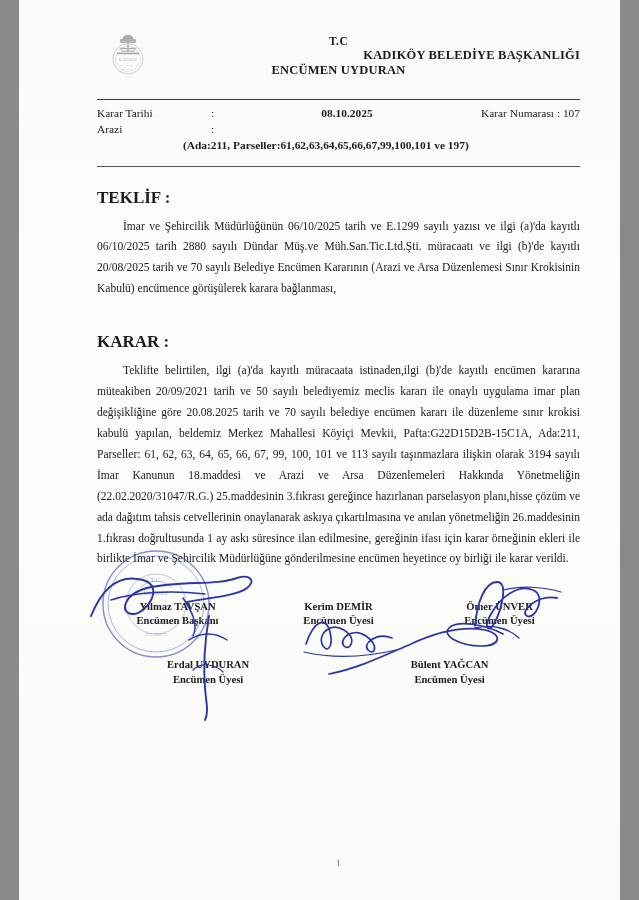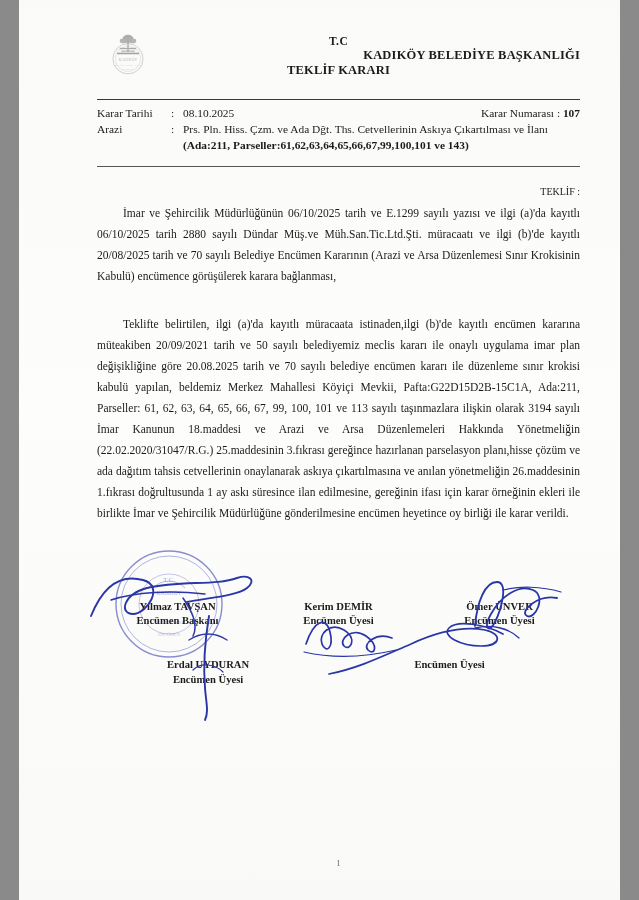--- a/index.html
+++ b/index.html
@@ -81,58 +81,59 @@
   
   .meta {
     padding-top: 5px;
     padding-bottom: 5px;
     font-size: 11.4px;
     line-height: 1.42;
   }
   .meta-row {
     display: flex;
     align-items: flex-start;
+    gap: 40px;
   }
   .meta-label {
     width: 74px;
     flex: none;
   }
   .meta-colon {
     width: 12px;
     flex: none;
   }
   .meta-value {
-    font-weight: normal;
+    font-weight: bold;
     flex: 1 1 auto;
+    text-align: center;
   }
   .meta-right {
     margin-left: auto;
     white-space: nowrap;
     padding-left: 10px;
   }
   .meta-right .num {
-    font-weight: bold;
+    font-weight: normal;
     margin-top: 44px;
   }
   .meta-sub {
     font-weight: bold;
     padding-left: 86px;
   }
 
   
   .body {
     padding-top: 16px;
     font-size: 11.5px;
     line-height: 1.82;
   }
   .section-title {
-    font-weight: normal;
-    font-size: 10px;
+    font-weight: bold;
+    font-size: 17px;
     margin-bottom: 2px;
-    text-align: right;
   }
   .para {
     text-align: justify;
     text-indent: 26px;
     margin: 0 0 2px 0;
   }
   .spacer-sm { height: 10px; }
   .spacer-md { height: 16px; }
   .b { font-weight: normal; }
 
@@ -164,21 +165,21 @@
 
   
   .ink {
     position: absolute;
     pointer-events: none;
   }
   .ink svg { display: block; overflow: visible; }
 
   .seal {
     position: absolute;
-    left: 16px;
+    left: 3px;
     top: -52px;
     width: 112px;
     height: 112px;
     pointer-events: none;
     opacity: 0.72;
   }
 
   
   .footer {
     position: absolute;
@@ -214,58 +215,58 @@
           <rect x="14" y="33" width="32" height="2.4" fill="#5f5f5f"></rect>
           <text x="30" y="45" font-size="6" fill="#8d8d8d" text-anchor="middle" font-family="Liberation Serif, serif">KADIKÖY</text>
           <text x="30" y="52" font-size="3.6" fill="#9e9e9e" text-anchor="middle" font-family="Liberation Serif, serif">BELEDİYE BAŞKANLIĞI</text>
           <text x="30" y="59" font-size="3.6" fill="#a5a5a5" text-anchor="middle" font-family="Liberation Serif, serif">KADIKÖY</text>
         </svg>
       </div>
 
       <div class="header-titles">
         <div class="tc">T.C</div>
         <div class="org">KADIKÖY BELEDİYE BAŞKANLIĞI</div>
-        <div class="doc">TEKLİF KARARI</div>
+        <div class="doc">ENCÜMEN UYDURAN</div>
       </div>
     </div>
 
     <div class="rule"></div>
 
     <div class="meta">
       <div class="meta-row">
         <span class="meta-label">Karar Tarihi</span>
         <span class="meta-colon">:</span>
         <span class="meta-value">08.10.2025</span>
         <span class="meta-right">
           <span>Karar Numarası</span>
           <span>:</span>
           <span class="num">107</span>
         </span>
       </div>
       <div class="meta-row">
         <span class="meta-label">Arazi</span>
         <span class="meta-colon">:</span>
-        <span class="meta-value">Prs. Pln. Hiss. Çzm. ve Ada Dğt. Ths. Cetvellerinin Askıya Çıkartılması ve İlanı</span>
-      </div>
-      <div class="meta-sub">(Ada:211, Parseller:61,62,63,64,65,66,67,99,100,101 ve 143)</div>
+      </div>
+      <div class="meta-sub">(Ada:211, Parseller:61,62,63,64,65,66,67,99,100,101 ve 197)</div>
     </div>
 
     <div class="rule rule-thin"></div>
 
     <div class="body">
 
       <div class="section-title">TEKLİF :</div>
 
       <p class="para"><span>İmar ve Şehircilik Müdürlüğünün 06/10/2025 tarih ve </span><span class="b">E.1299</span><span> sayılı yazısı ve ilgi (a)'da kayıtlı 06/10/2025 tarih 2880 sayılı Dündar Müş.ve Müh.San.Tic.Ltd.Şti. müracaatı ve ilgi (b)'de kayıtlı 20/08/2025 tarih ve 70 sayılı Belediye Encümen Kararının (Arazi ve Arsa Düzenlemesi Sınır Krokisinin Kabulü) encümence görüşülerek karara bağlanması,</span></p>
 
       <div class="spacer-sm"></div>
 
 
       <div class="spacer-md"></div>
 
+      <div class="section-title">KARAR :</div>
 
       <p class="para">Teklifte belirtilen, ilgi (a)'da kayıtlı  müracaata istinaden,ilgi (b)'de kayıtlı encümen kararına müteakiben 20/09/2021 tarih ve 50 sayılı belediyemiz meclis kararı ile onaylı uygulama imar plan değişikliğine göre 20.08.2025 tarih ve 70 sayılı belediye encümen kararı ile düzenleme sınır krokisi kabulü yapılan, beldemiz Merkez Mahallesi Köyiçi Mevkii, Pafta:G22D15D2B-15C1A, Ada:211, Parseller: 61, 62, 63, 64, 65, 66, 67, 99, 100, 101 ve 113 sayılı taşınmazlara ilişkin olarak 3194 sayılı İmar Kanunun 18.maddesi ve Arazi ve Arsa Düzenlemeleri Hakkında Yönetmeliğin (22.02.2020/31047/R.G.) 25.maddesinin 3.fıkrası gereğince hazırlanan parselasyon planı,hisse çözüm ve ada dağıtım tahsis cetvellerinin onaylanarak askıya çıkartılmasına ve anılan yönetmeliğin 26.maddesinin 1.fıkrası doğrultusunda 1 ay askı süresince ilan edilmesine, gereğinin ifası için karar örneğinin ekleri ile birlikte İmar ve Şehircilik Müdürlüğüne gönderilmesine encümen heyetince oy birliği ile karar verildi.</p>
     </div>
 
     <div class="signatures">
 
       <div class="sig-row row-1">
 
         <div class="sig-cell">
 
@@ -330,20 +331,21 @@
           <div class="role">Encümen Üyesi</div>
         </div>
 
         <div class="sig-cell">
           <div class="ink" style="left:6px; top:-36px;">
             <svg width="200" height="62" viewBox="0 0 200 62" aria-hidden="true">
               <path d="M4 52 C34 46, 58 34, 86 22 C112 10, 138 4, 160 8 C178 12, 176 24, 156 24 C136 24, 116 14, 124 6 C132 -2, 160 2, 178 12" fill="none" stroke="#2a35a8" stroke-width="1.7" stroke-linecap="round"></path>
               <path d="M150 6 C166 2, 184 6, 194 16" fill="none" stroke="#2a35a8" stroke-width="1.3" stroke-linecap="round"></path>
             </svg>
           </div>
+          <div class="name">Bülent YAĞCAN</div>
           <div class="role">Encümen Üyesi</div>
         </div>
       </div>
     </div>
 
     <div class="footer">1</div>
   </div>
 </div>
 
 </body></html>

